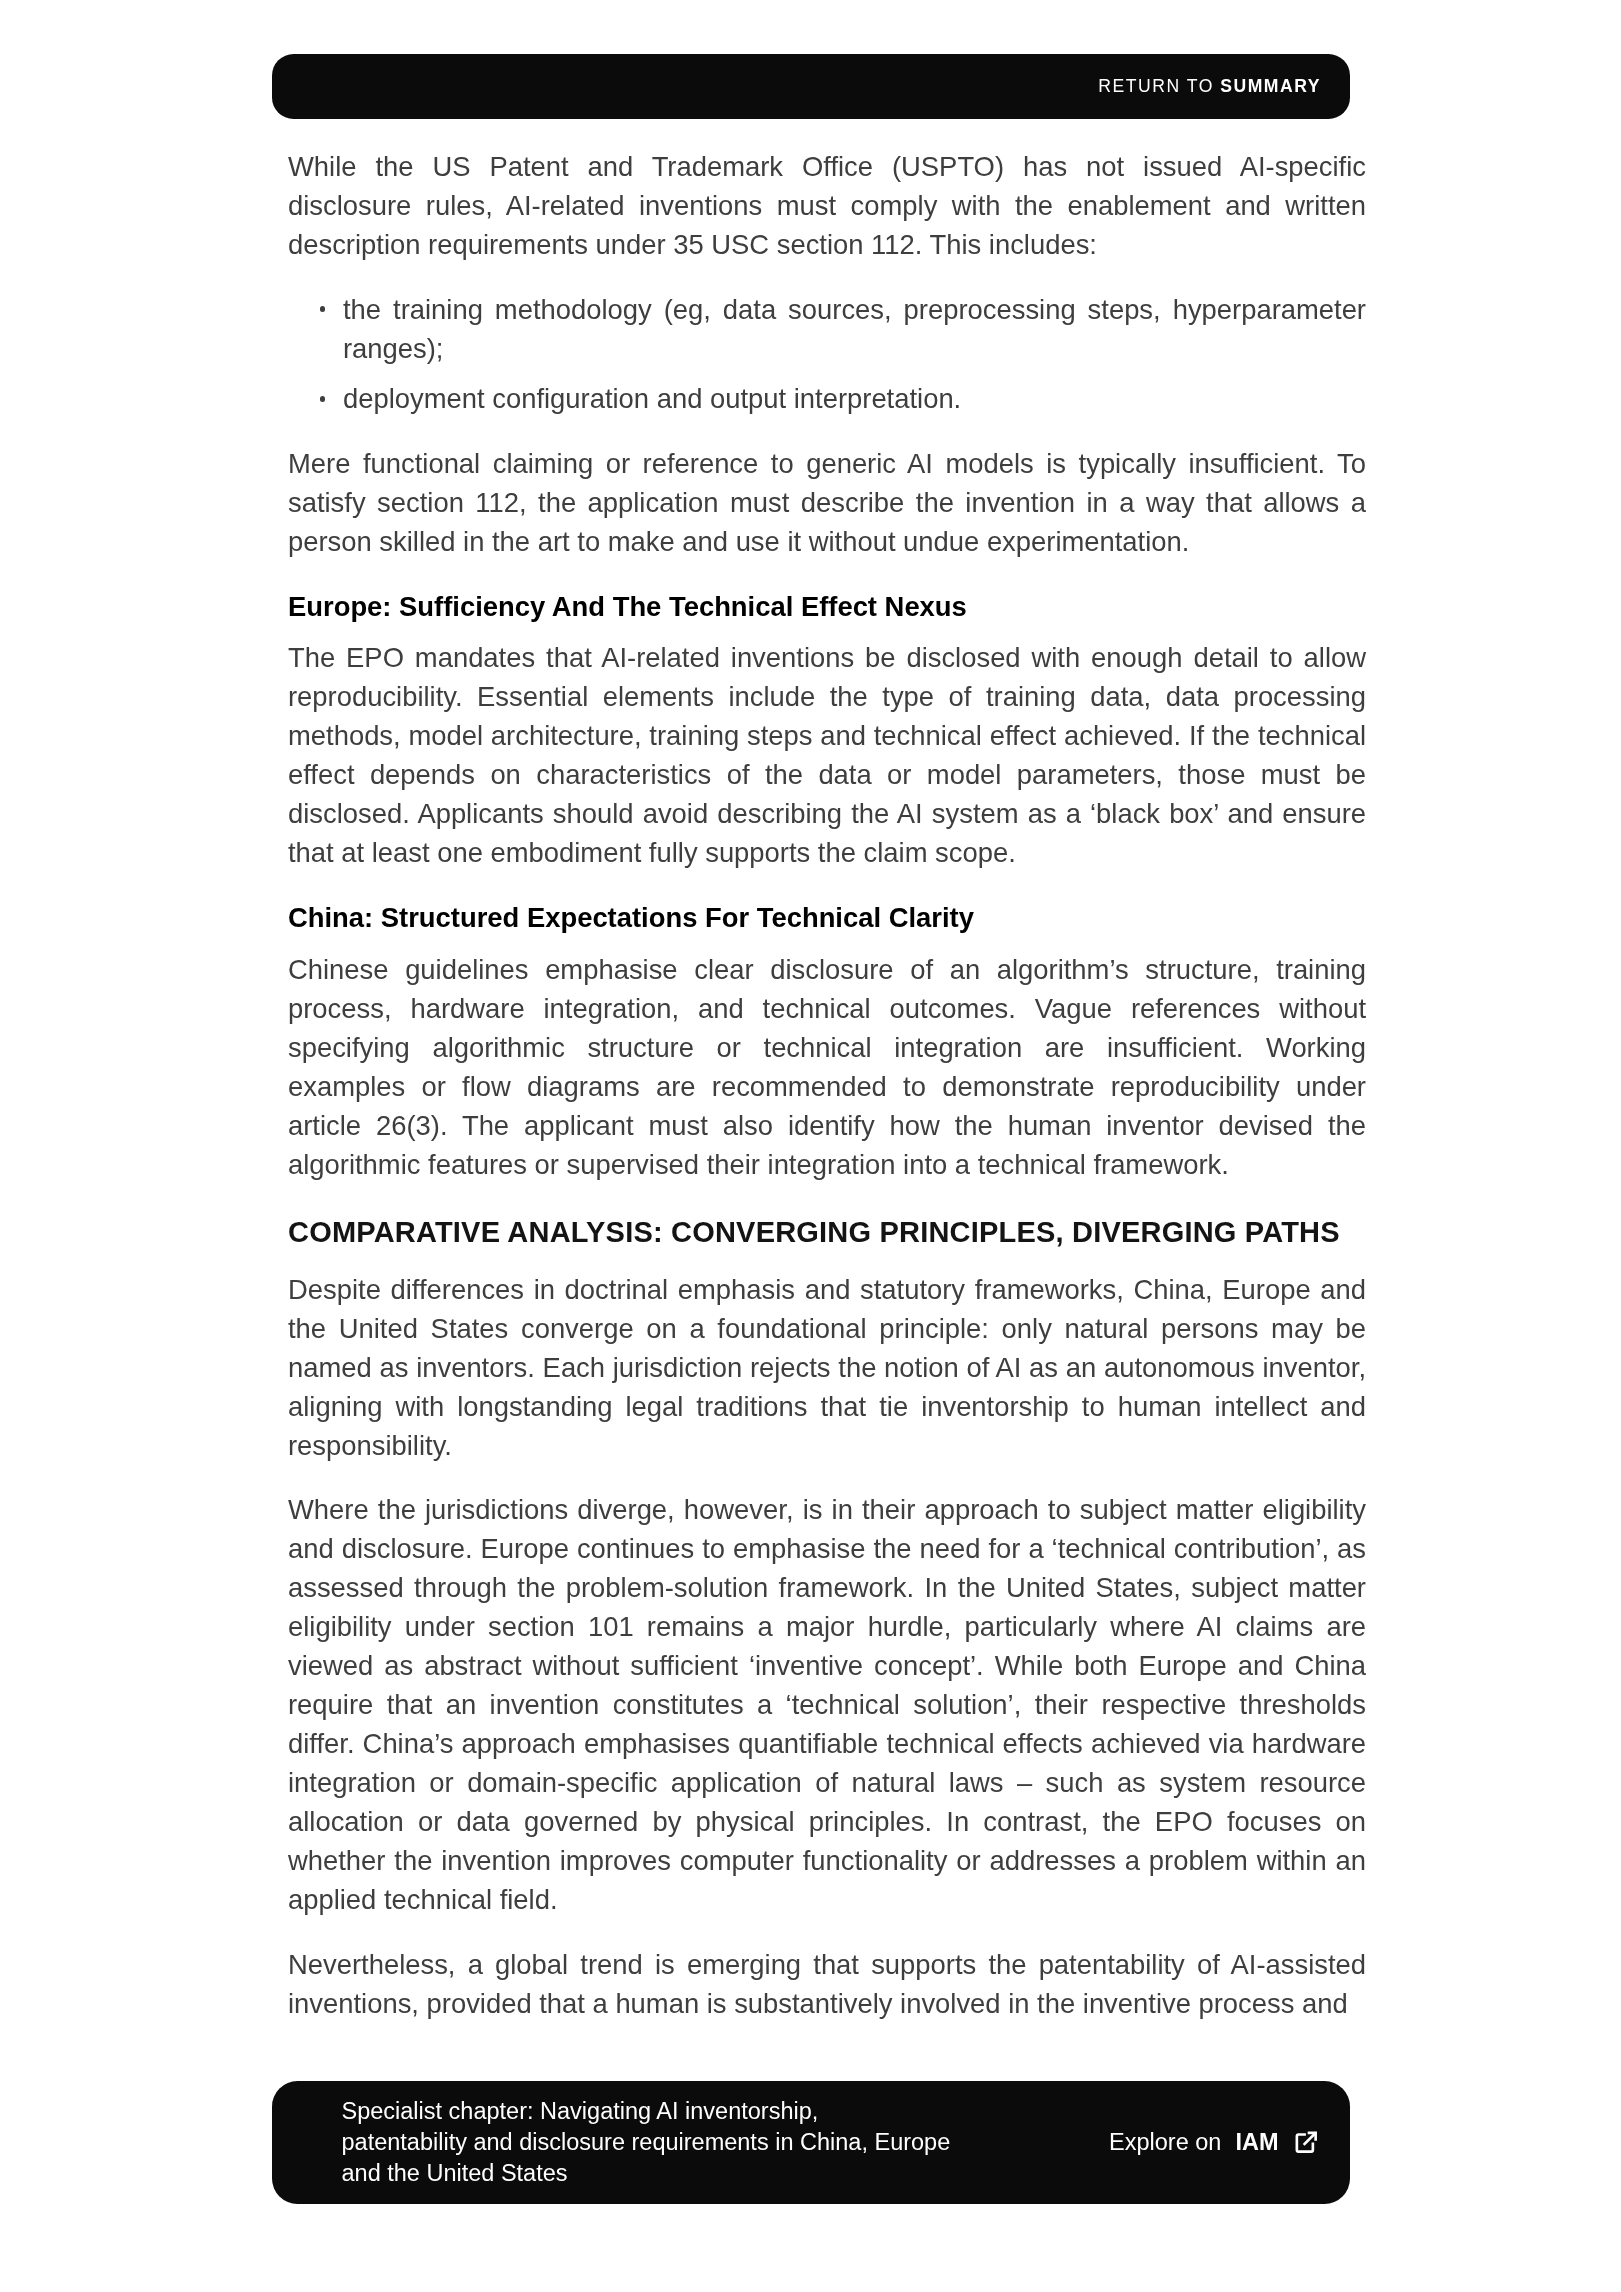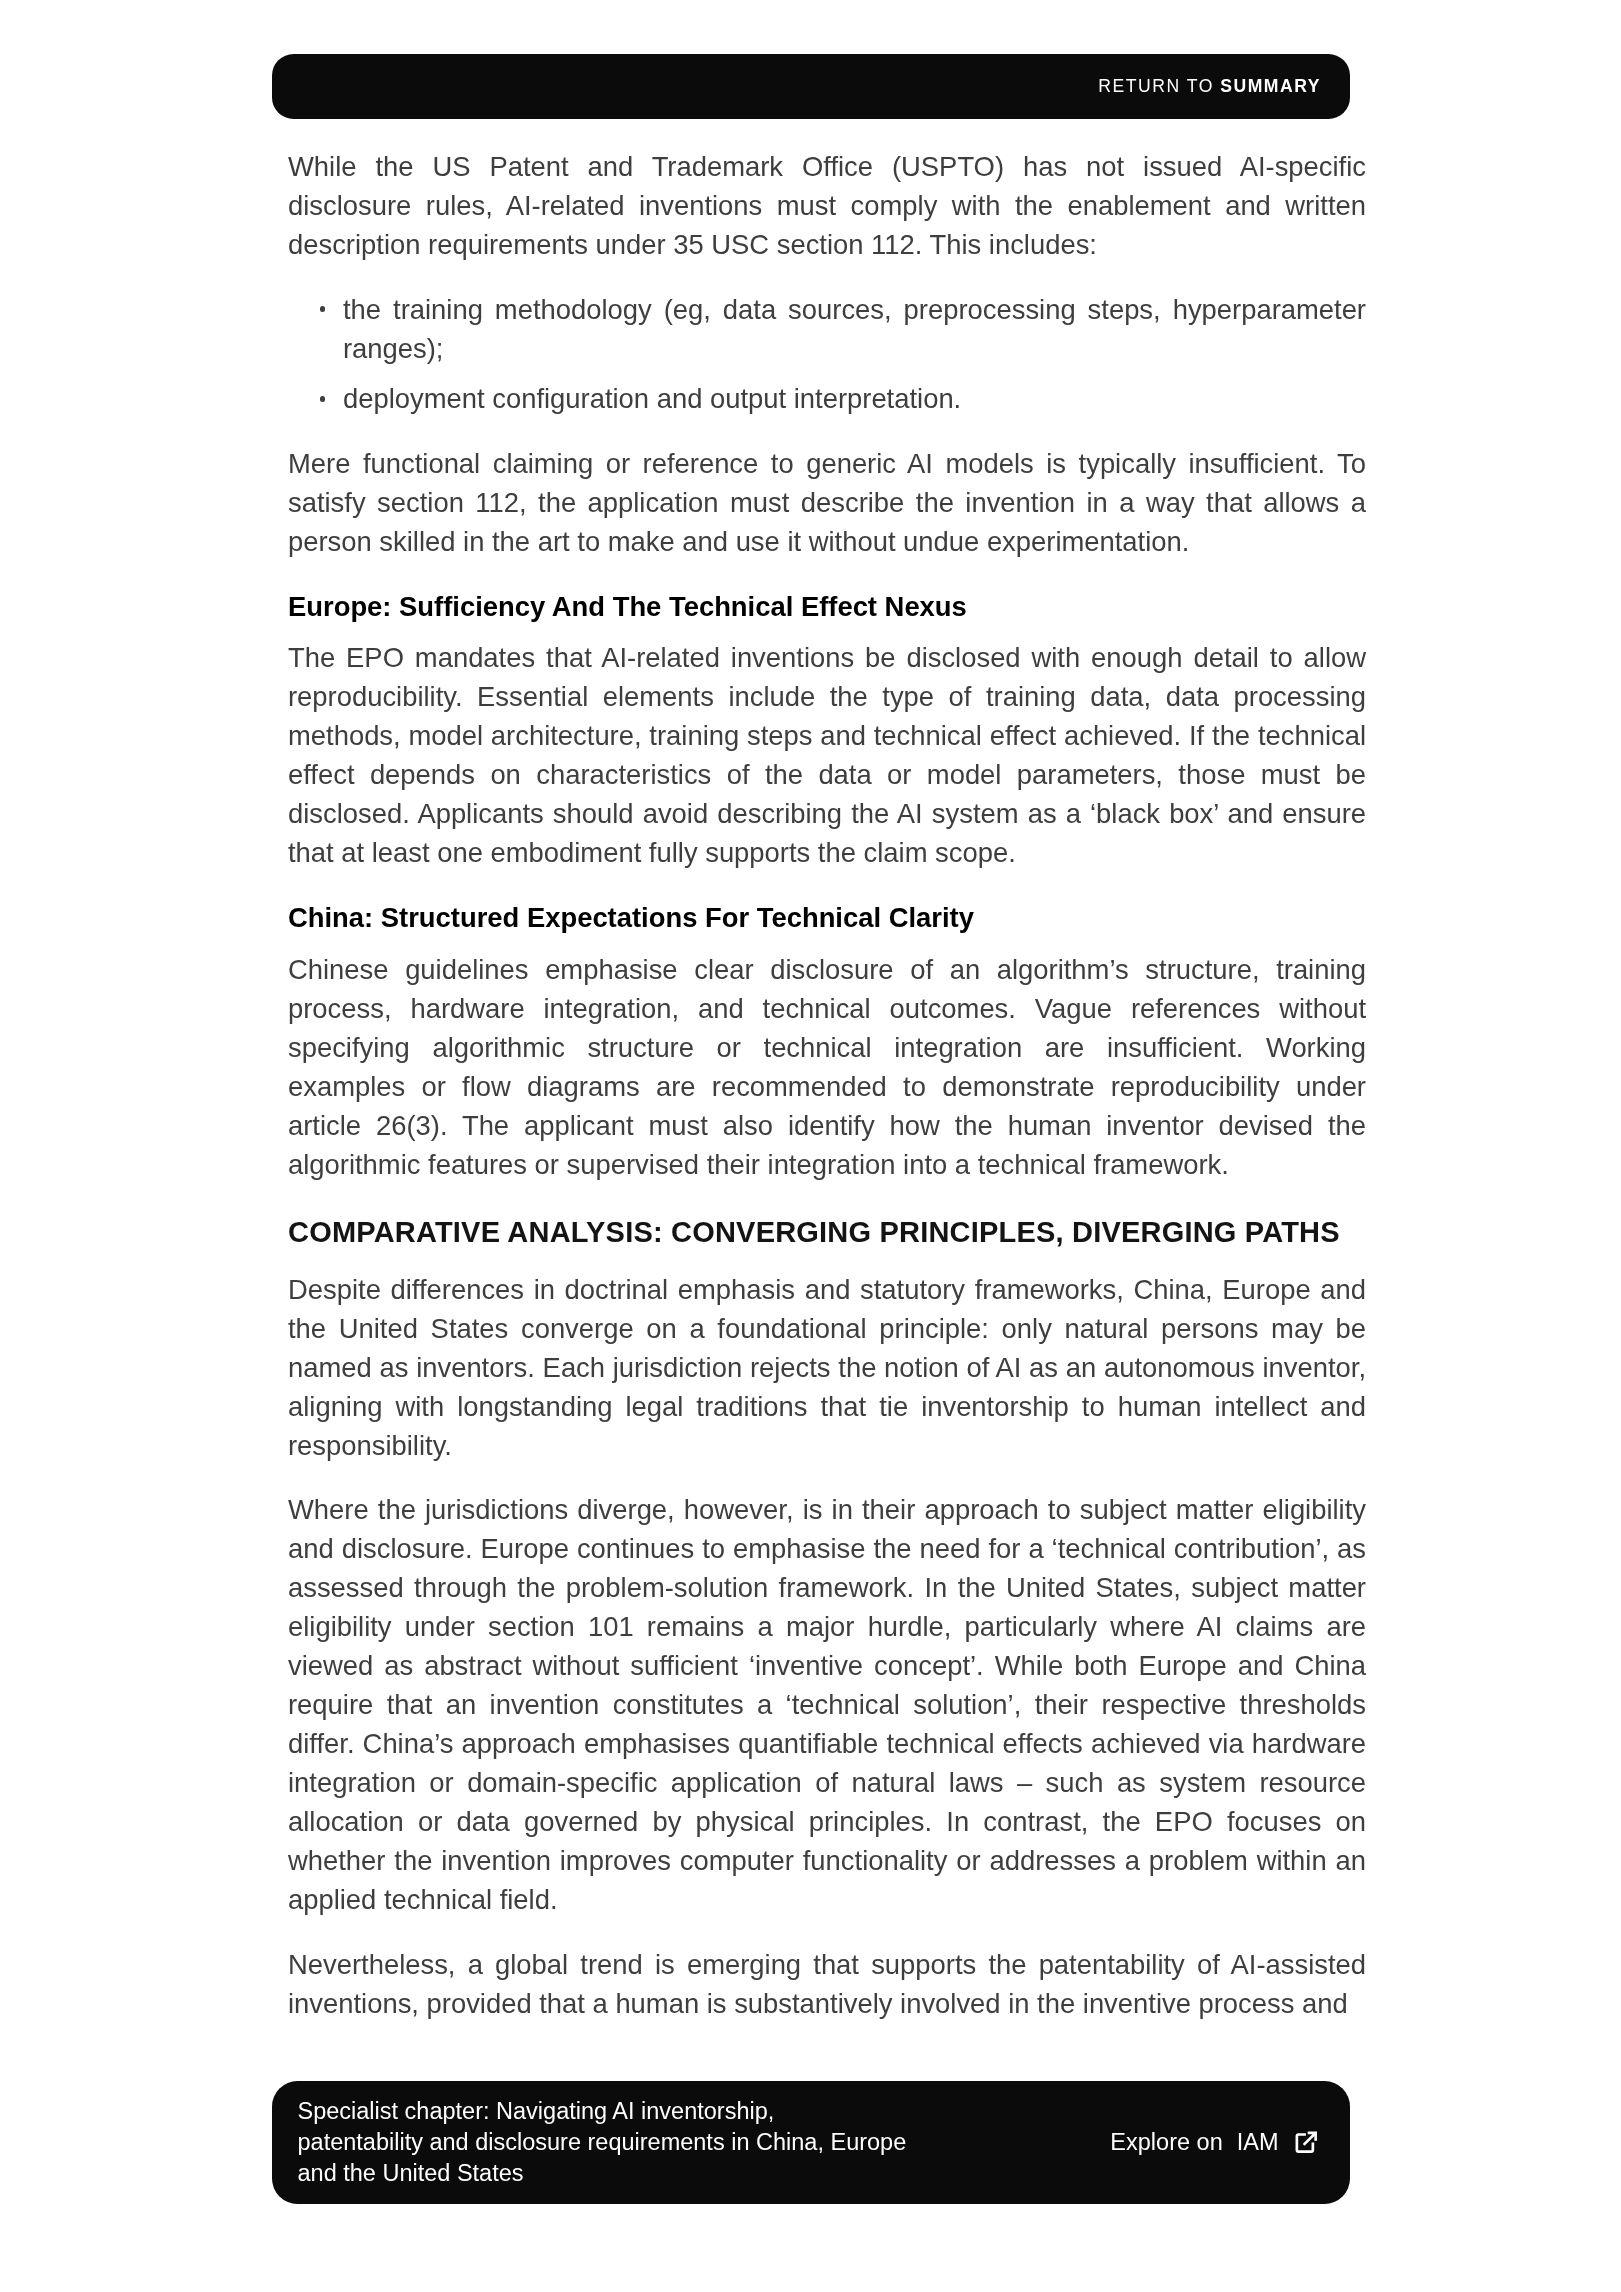--- a/index.html
+++ b/index.html
@@ -88,30 +88,31 @@
     box-sizing:border-box;
     padding:0 31px 0 25.5px;
     display:flex;
     align-items:center;
     justify-content:space-between;
     color:#ffffff;
   }
   .footer-title {
     font-size:23.5px;
     line-height:31px;
+    margin-left:44px;
   }
   .explore-link {
     display:flex;
     align-items:center;
     gap:14px;
     font-size:23.5px;
     white-space:nowrap;
     cursor:pointer;
   }
-  .explore-link .bold { font-weight:normal; }
+  .explore-link .bold { font-weight:bold; }
   .explore-link svg { display:block; }
 </style>
 </head>
 <body>
 
 <div class="page">
 
   <div class="header-bar">
     <span>RETURN TO</span>&nbsp;<span class="bold">SUMMARY</span>
   </div>

